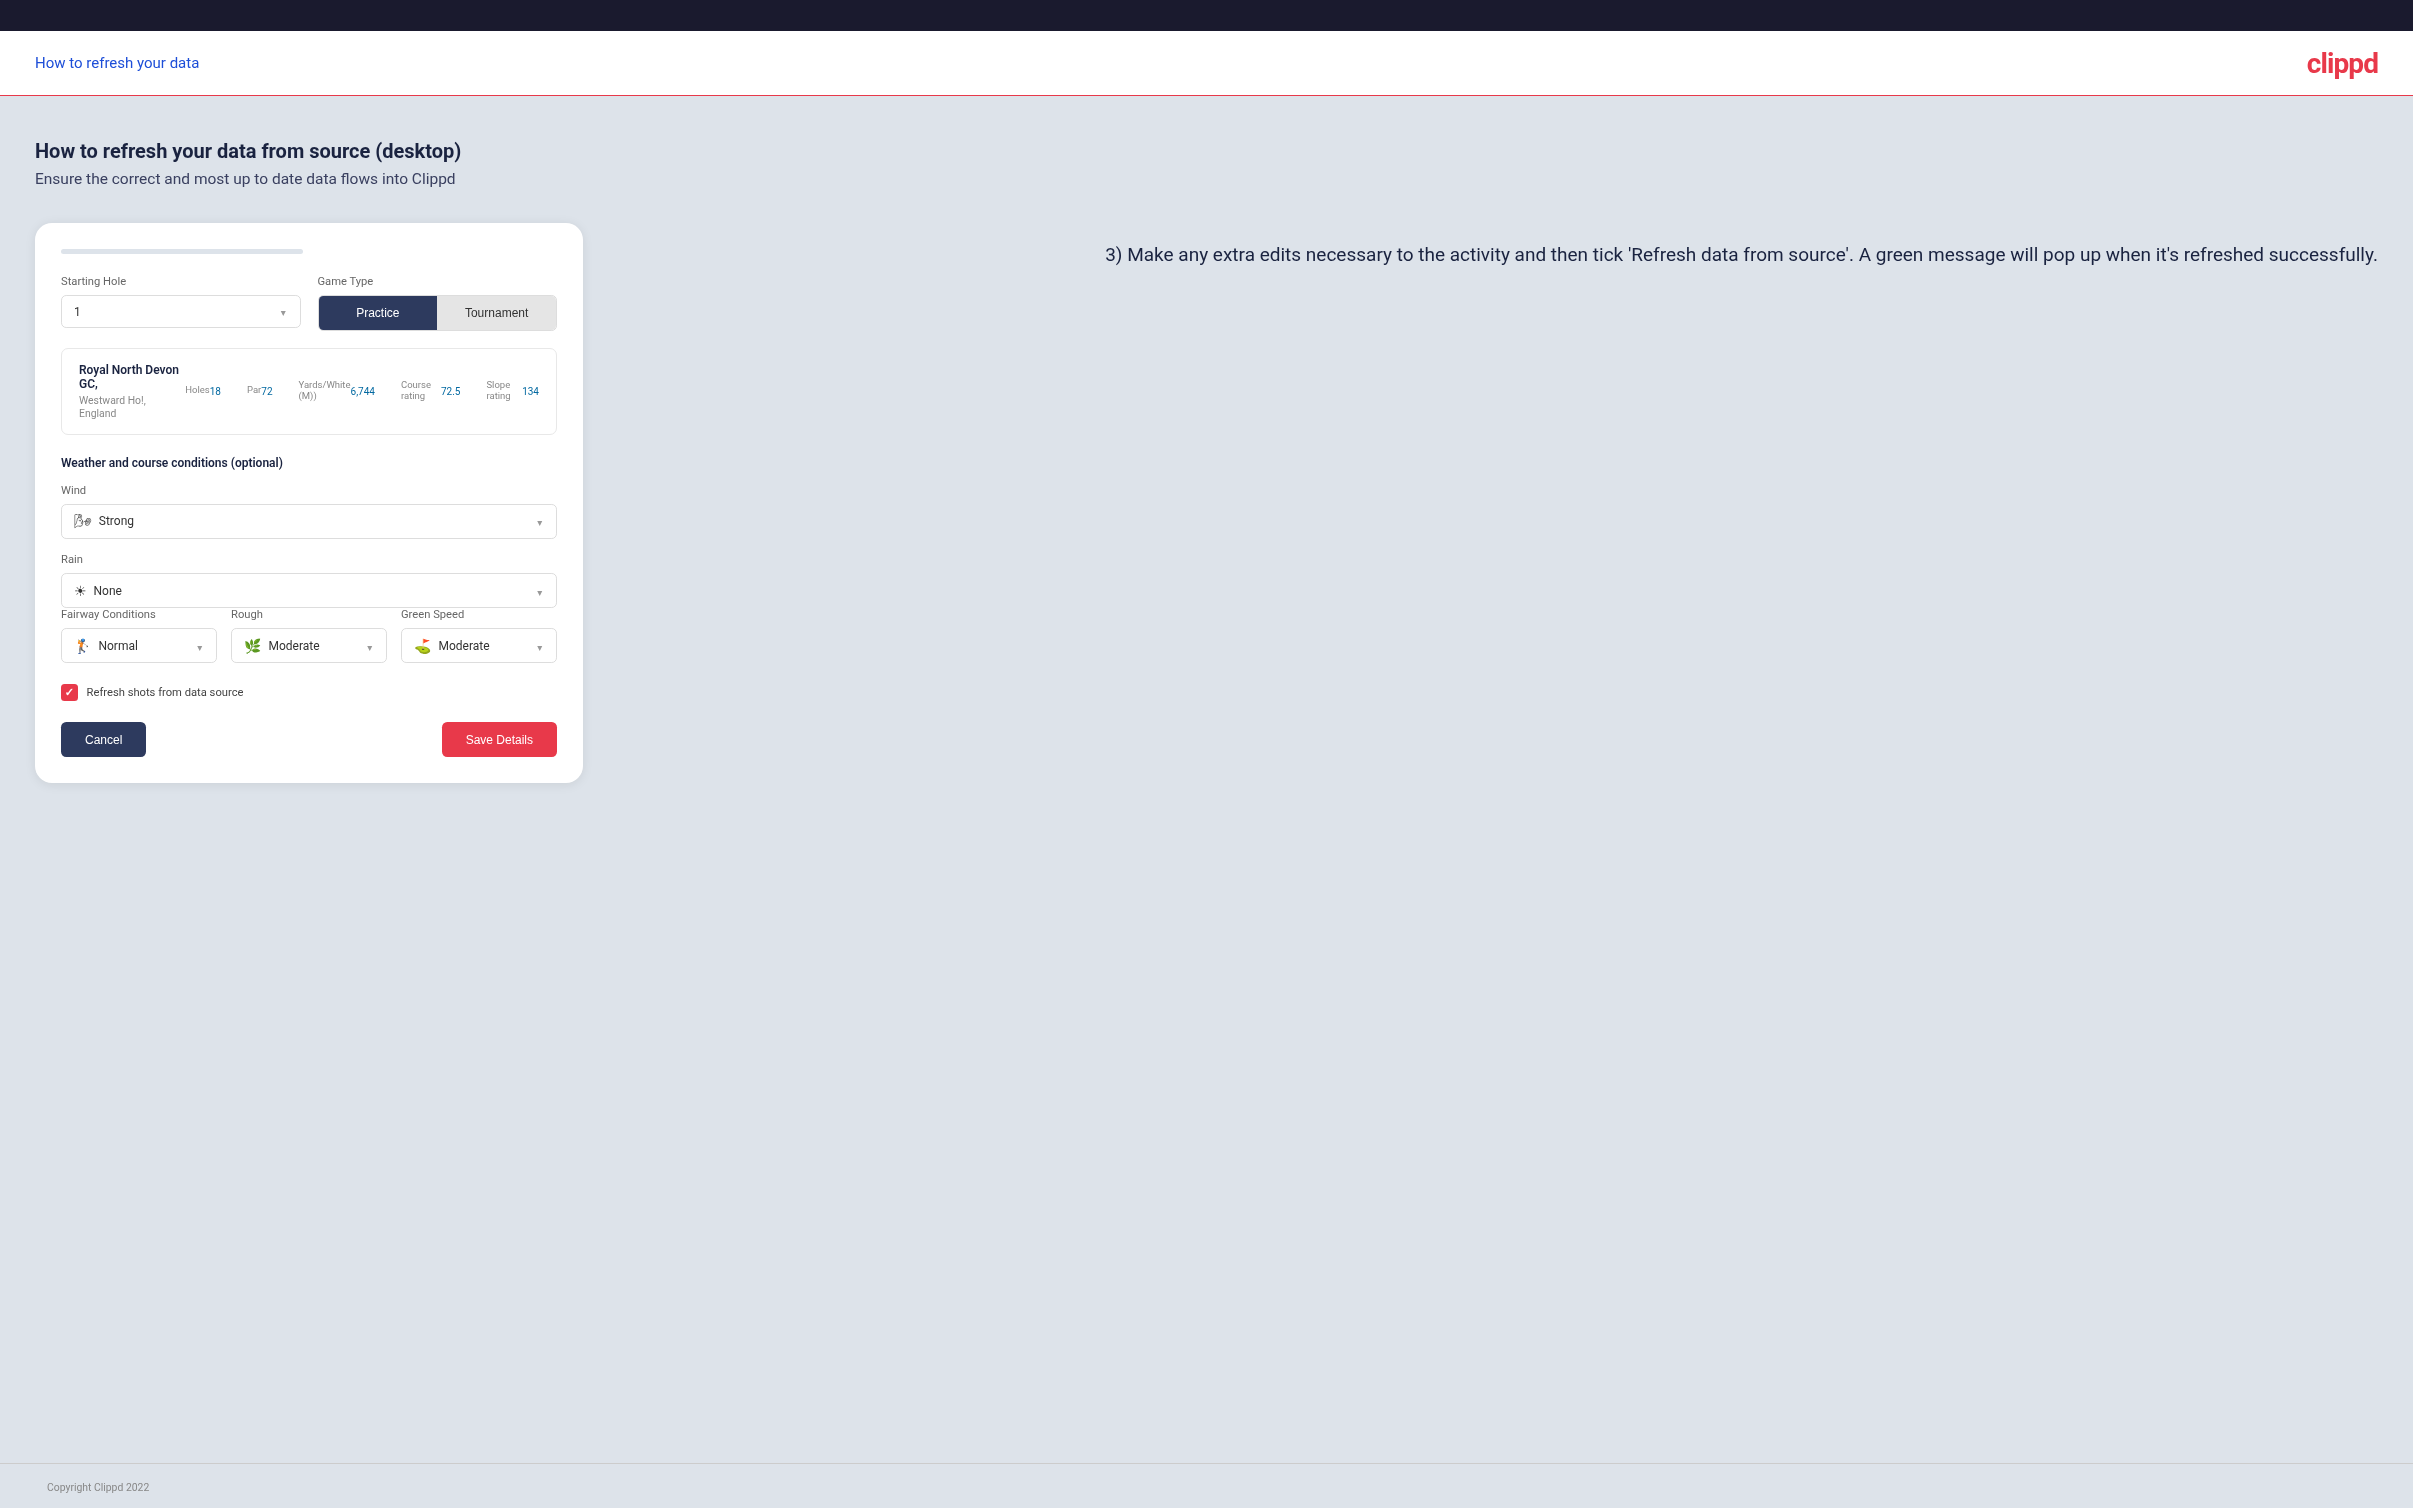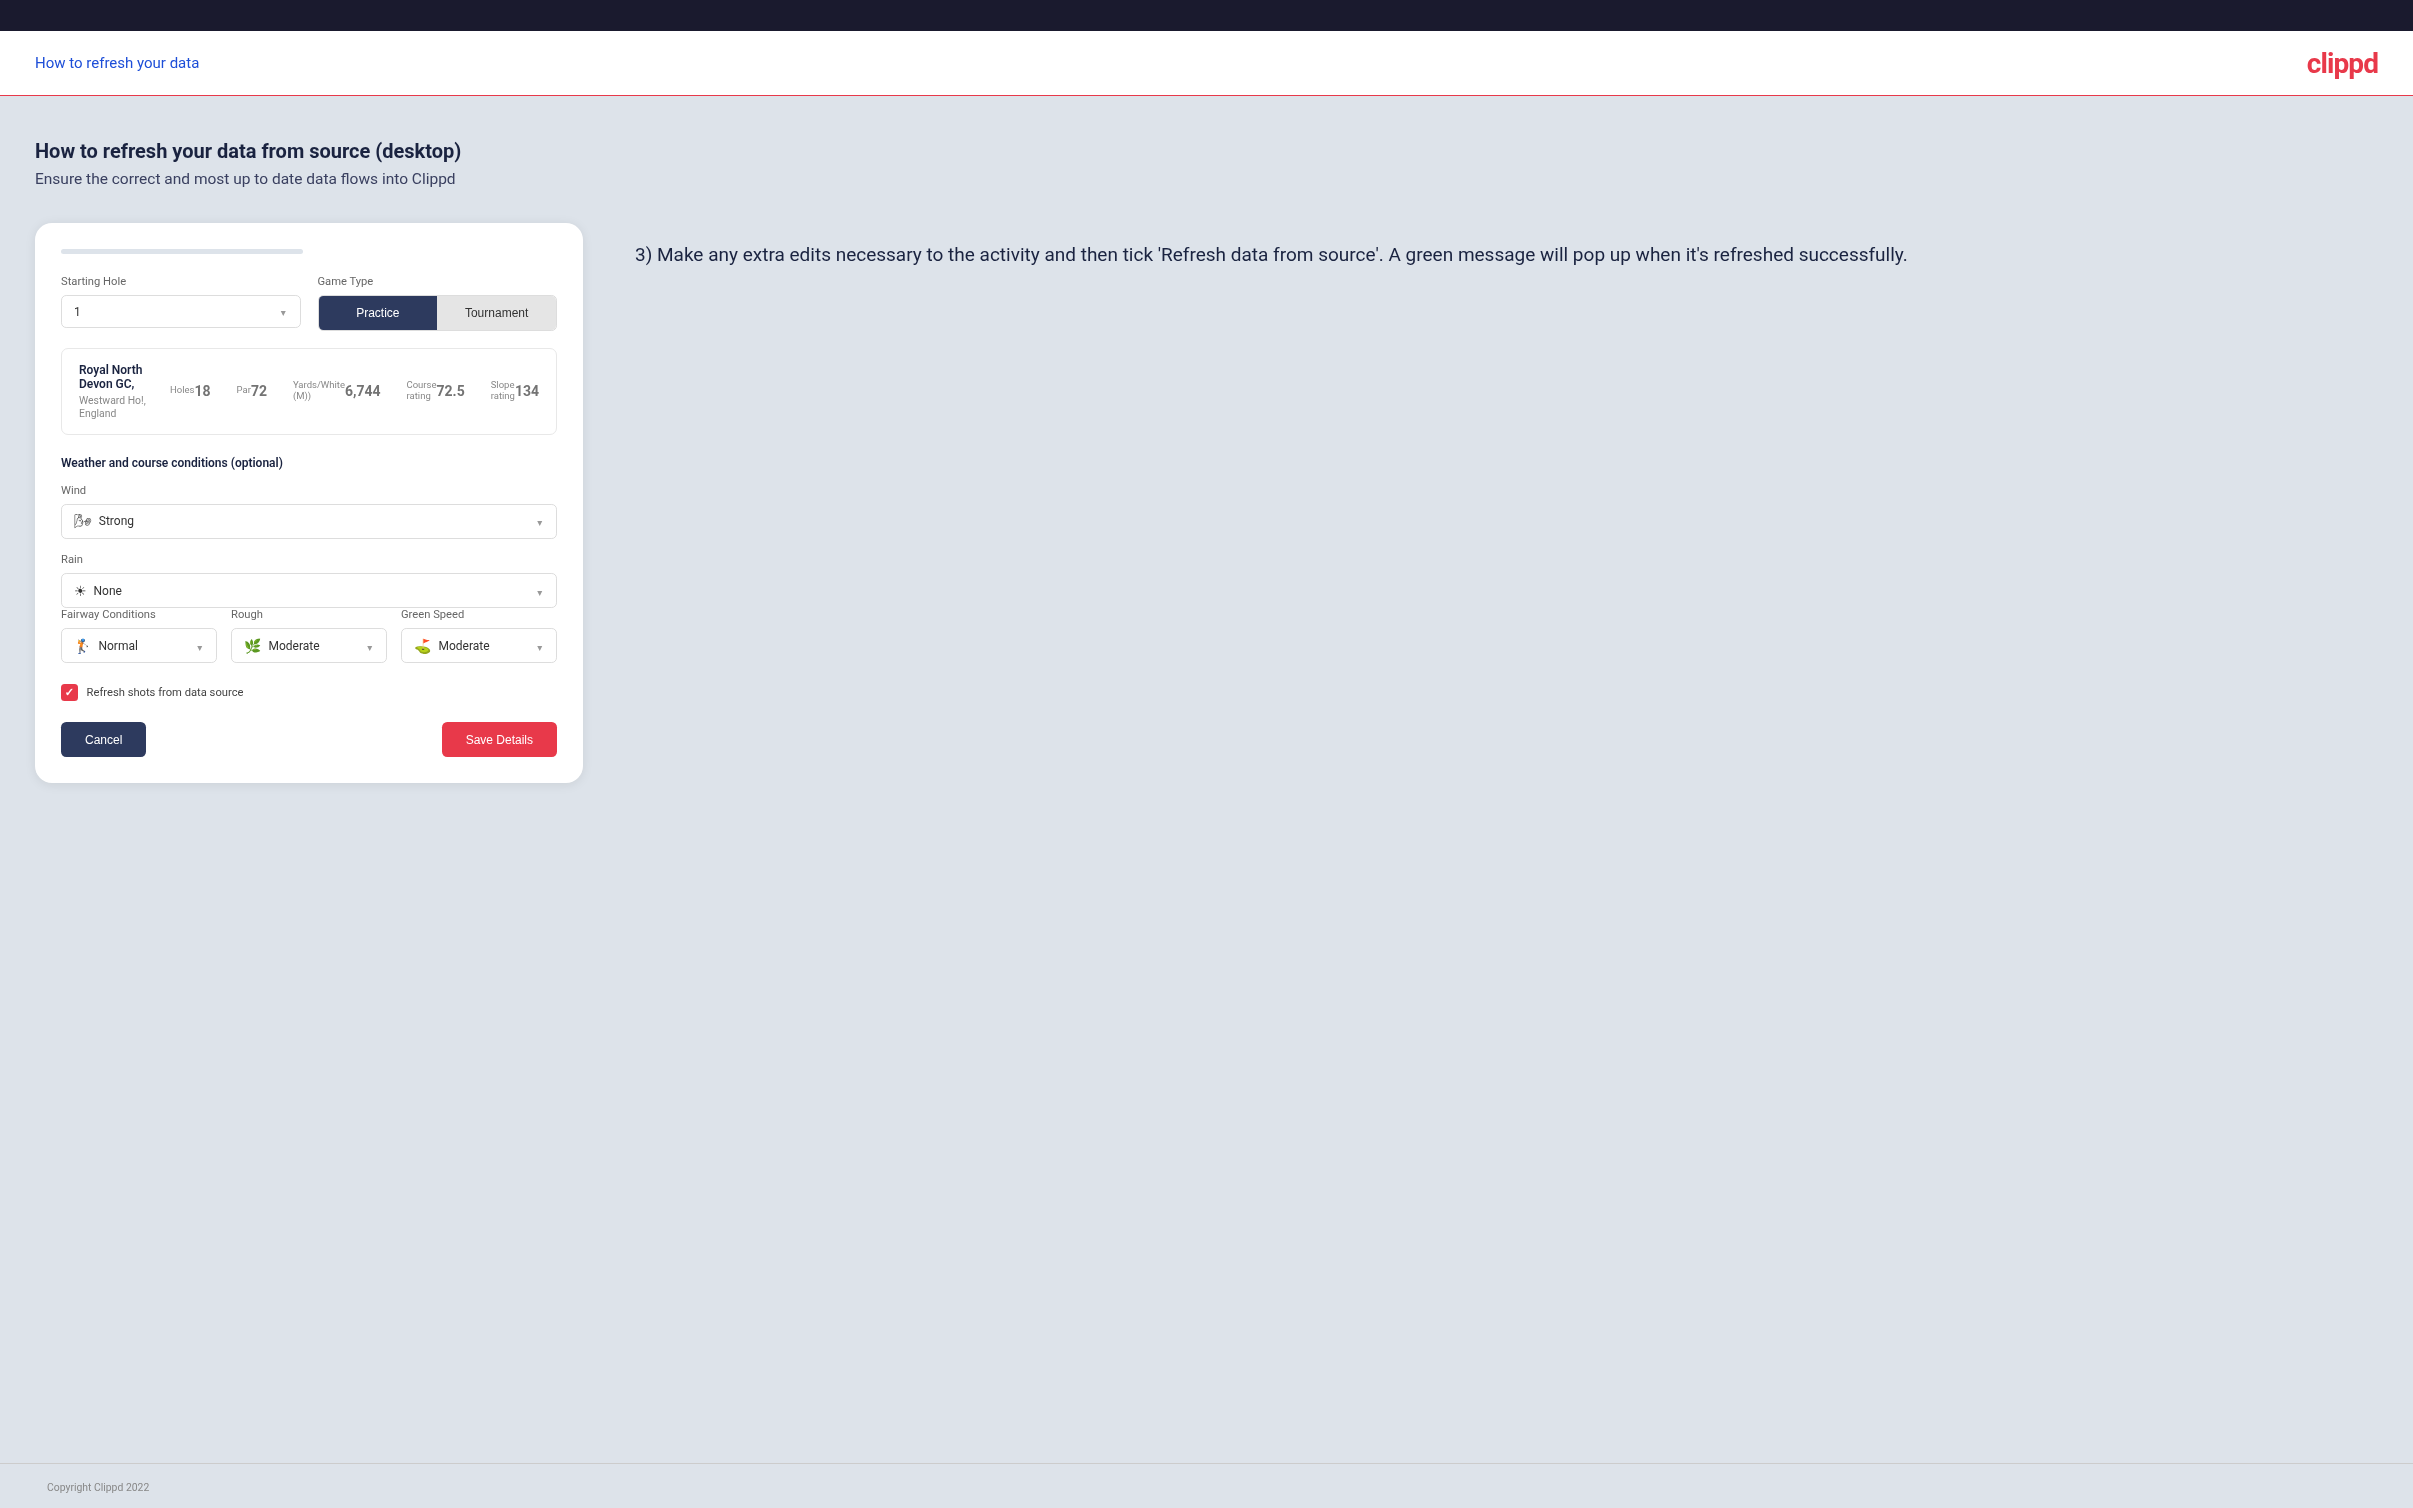--- a/index.html
+++ b/index.html
@@ -156,23 +156,23 @@
       display: flex;
       flex-direction: row;
       align-items: center;
     }
     .stat-label {
       font-size: 9.5px;
       color: #888;
       margin-bottom: 3.5px;
     }
     .stat-value {
-      font-size: 14px;
-      font-weight: 700;
-      color: #737373;
+      font-size: 10px;
+      font-weight: 400;
+      color: #0369a1;
     }
     .section-title {
       font-size: 12px;
       font-weight: 600;
       color: #1a2340;
       margin-bottom: 14px;
     }
     .conditions-grid {
       display: grid;
       grid-template-columns: 1fr;
@@ -254,20 +254,21 @@
       border: none;
       border-radius: 5.2px;
       padding: 10.4px 24px;
       font-size: 12px;
       font-weight: 500;
       cursor: pointer;
     }
     .description-panel {
       flex: 1;
       padding-top: 17px;
+      text-align: right;
     }
     .description-text {
       font-size: 19px;
       line-height: 1.6;
       color: #1a2340;
       font-weight: 400;
     }
     .footer {
       background: #dde3ea;
       padding: 14px 35px;

